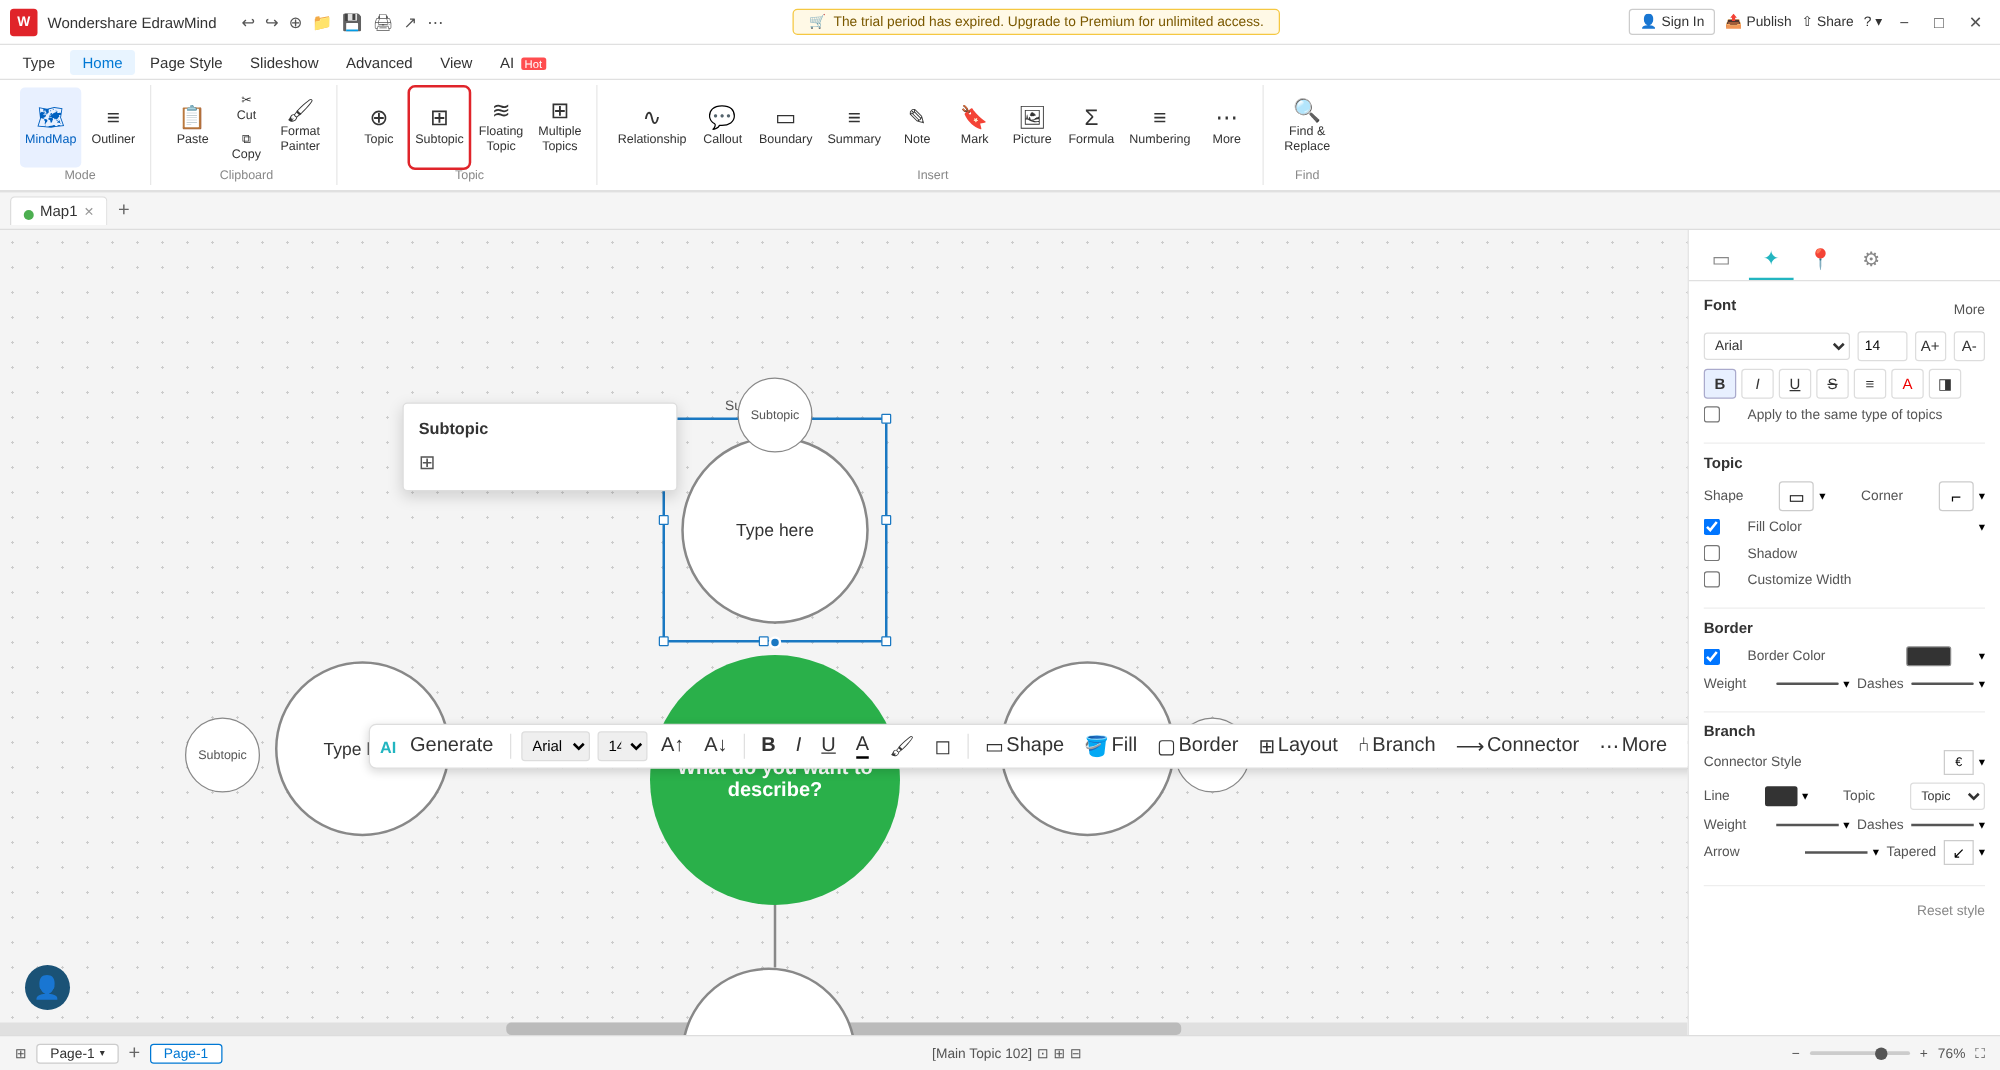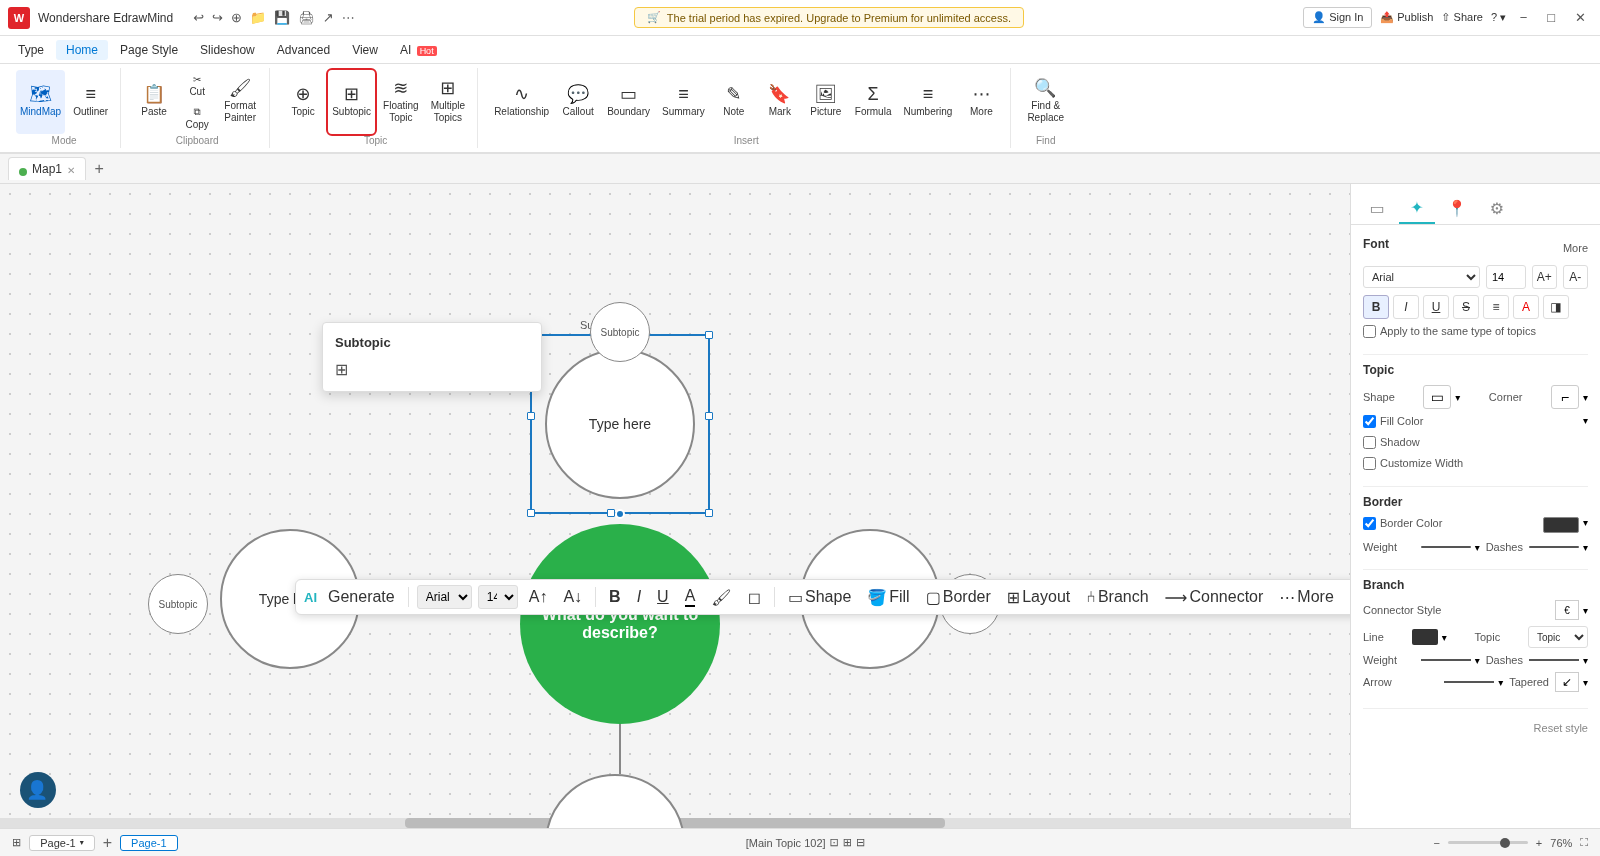--- a/index.html
+++ b/index.html
@@ -339,21 +339,21 @@
       cursor: pointer;
       font-size: 12px;
       display: flex;
       align-items: center;
       justify-content: center;
       color: #333;
     }
     .font-btn.active { background: #e8f0ff; border-color: #aac; }
     .font-size-select { width: 40px; height: 24px; border: 1px solid #ddd; border-radius: 3px; font-size: 11px; text-align: center; }
 
-    .checkbox-row { display: flex; align-items: flex-start; gap: 4px; margin-bottom: 8px; }
+    .checkbox-row { display: flex; align-items: center; gap: 22px; margin-bottom: 8px; }
     .checkbox-label { font-size: 11px; color: #555; }
 
     .color-swatch {
       width: 36px;
       height: 16px;
       border: 1px solid #888;
       border-radius: 2px;
       cursor: pointer;
     }
 

